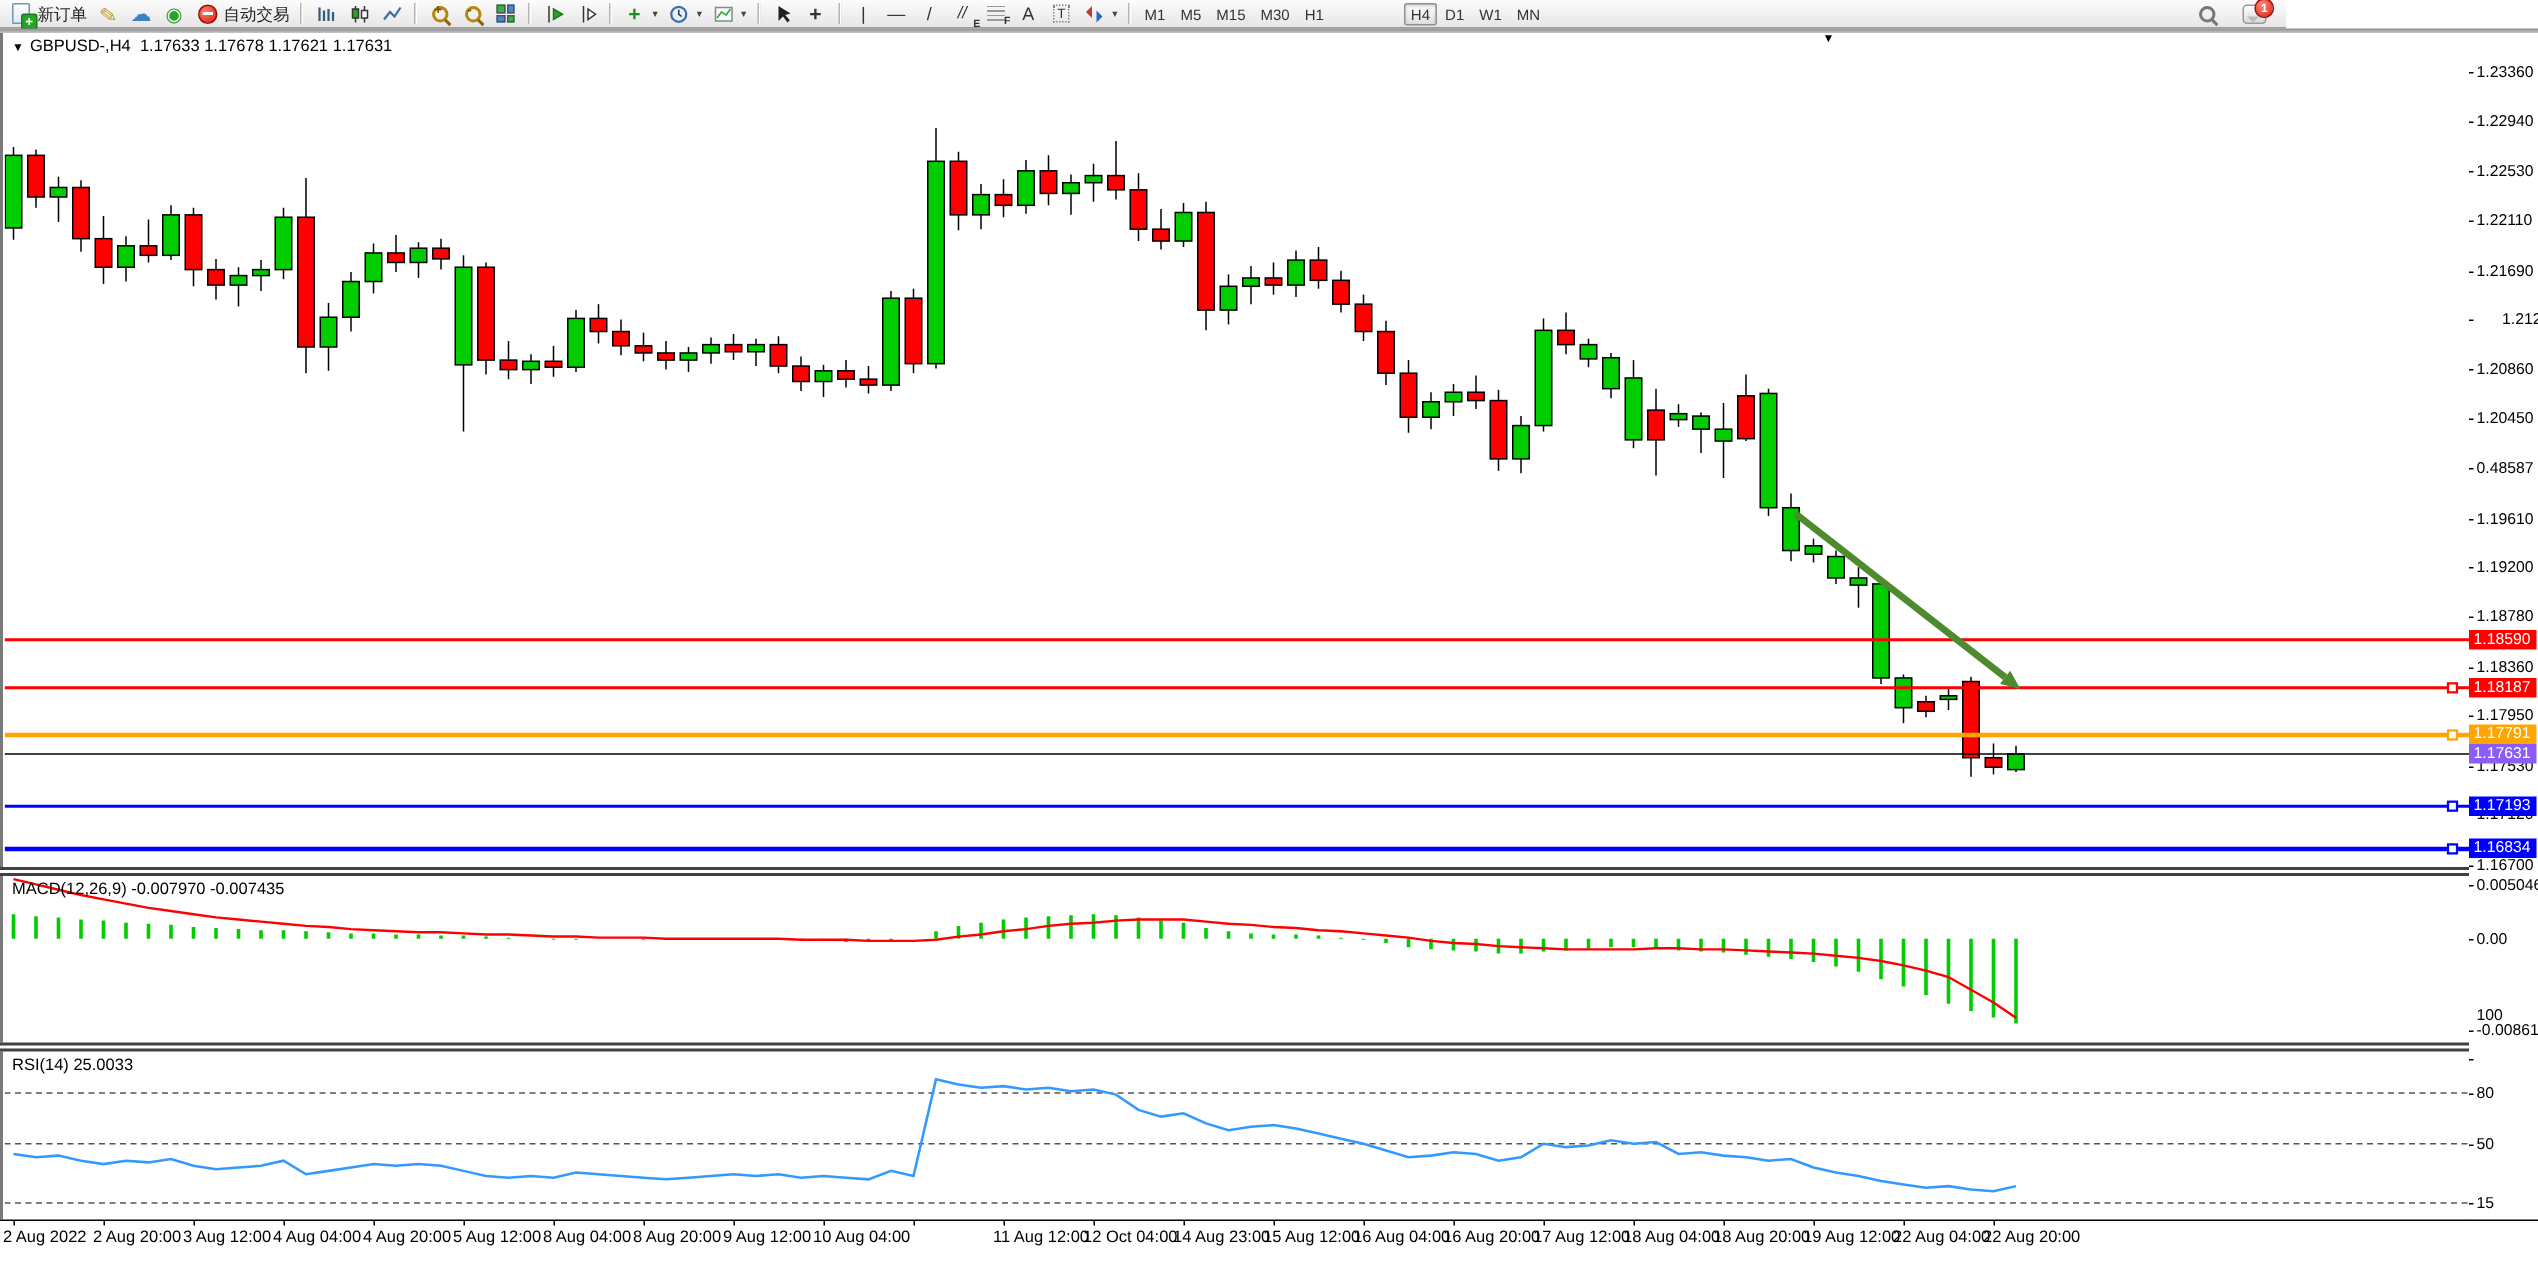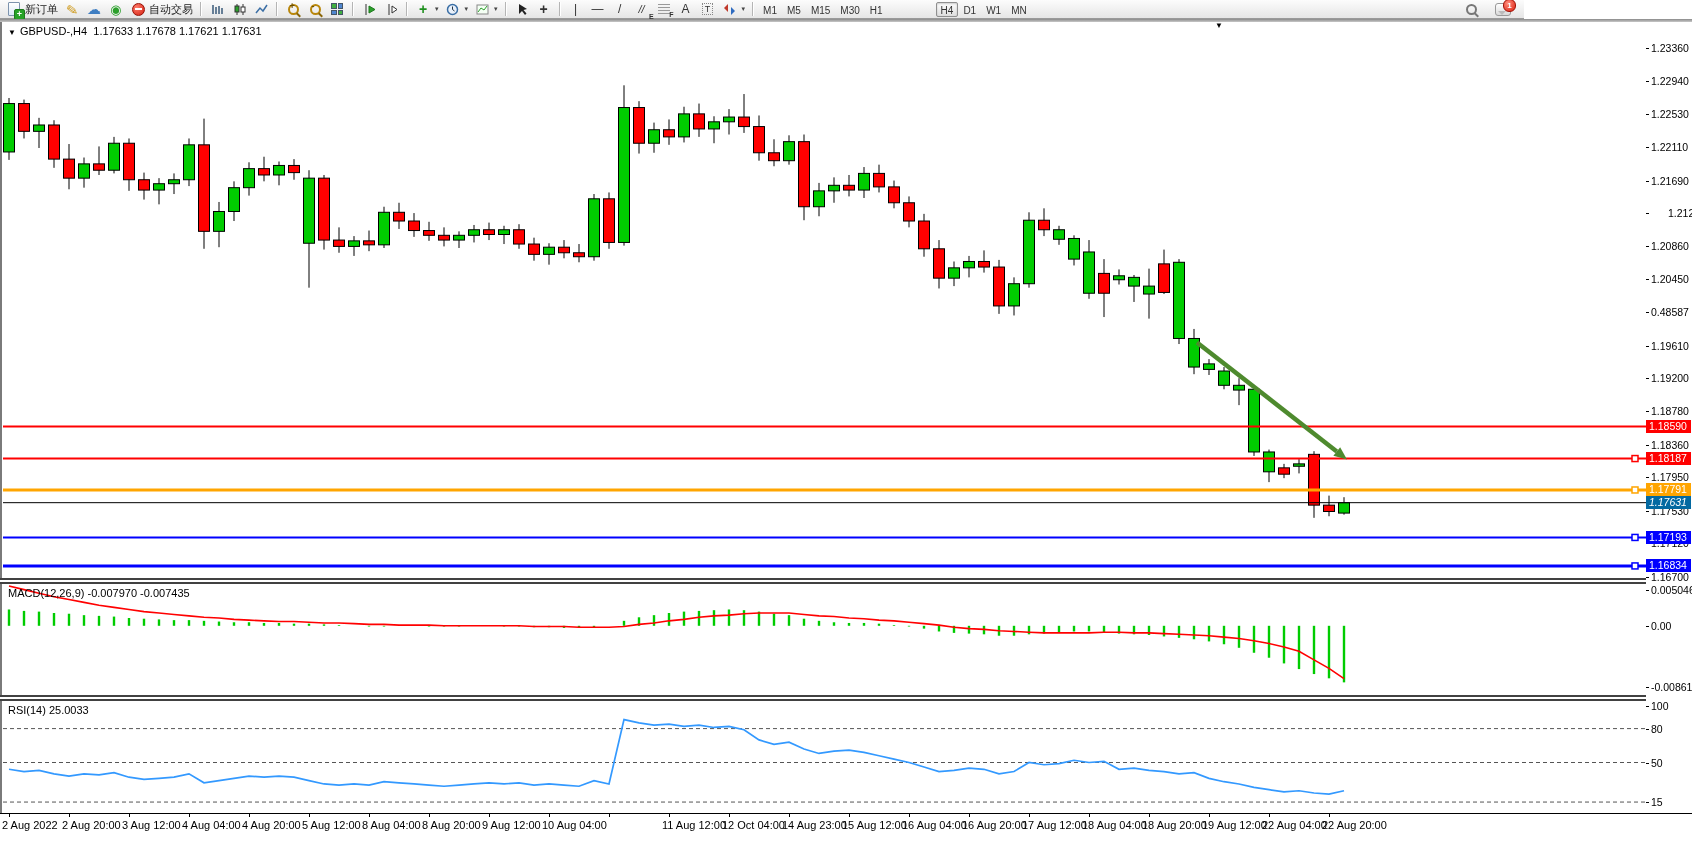--- a/index.html
+++ b/index.html
@@ -616,31 +616,31 @@
         <div class="ytick" style="top: 515.238px;">1.17120</div>
         <div class="ydash" style="top: 554.571px;"></div>
         <div class="ytick" style="top: 548.571px;">1.16700</div>
         <div class="ydash" style="top: 567.989px;"></div>
         <div class="ytick" style="top: 561.989px;">0.005046</div>
         <div class="ydash" style="top: 603.8px;"></div>
         <div class="ytick" style="top: 597.8px;">0.00</div>
         <div class="ydash" style="top: 664.955px;"></div>
         <div class="ytick" style="top: 658.955px;">-0.008617</div>
         <div class="ydash" style="top: 684px;"></div>
-        <div class="ytick" style="top: 678px;">100</div>
+        <div class="ytick" style="top: 649px;">100</div>
         <div class="ydash" style="top: 706.6px;"></div>
         <div class="ytick" style="top: 700.6px;">80</div>
         <div class="ydash" style="top: 740.5px;"></div>
         <div class="ytick" style="top: 734.5px;">50</div>
         <div class="ydash" style="top: 780.05px;"></div>
         <div class="ytick" style="top: 774.05px;">15</div>
         <div class="axis-badge" style="top: 398.071px; background: rgb(255, 0, 0);">1.18590</div>
         <div class="axis-badge" style="top: 430.055px; background: rgb(255, 0, 0);">1.18187</div>
         <div class="axis-badge" style="top: 461.484px; background: rgb(255, 165, 0);">1.17791</div>
-        <div class="axis-badge" style="top: 474.182px; background: #0369a1; font-style: italic;">1.17631</div>
+        <div class="axis-badge" style="top: 474.182px; background: #8b5cf6;">1.17631</div>
         <div class="axis-badge" style="top: 508.944px; background: rgb(0, 0, 255);">1.17193</div>
         <div class="axis-badge" style="top: 537.436px; background: rgb(0, 0, 255);">1.16834</div>
       </div>
     <div id="date-axis">
         <div class="dtick" style="left: 9px;"></div>
         <div class="dlabel" style="left: 2px;">2 Aug 2022</div>
         <div class="dtick" style="left: 69px;"></div>
         <div class="dlabel" style="left: 62px;">2 Aug 20:00</div>
         <div class="dtick" style="left: 129px;"></div>
         <div class="dlabel" style="left: 122px;">3 Aug 12:00</div>

